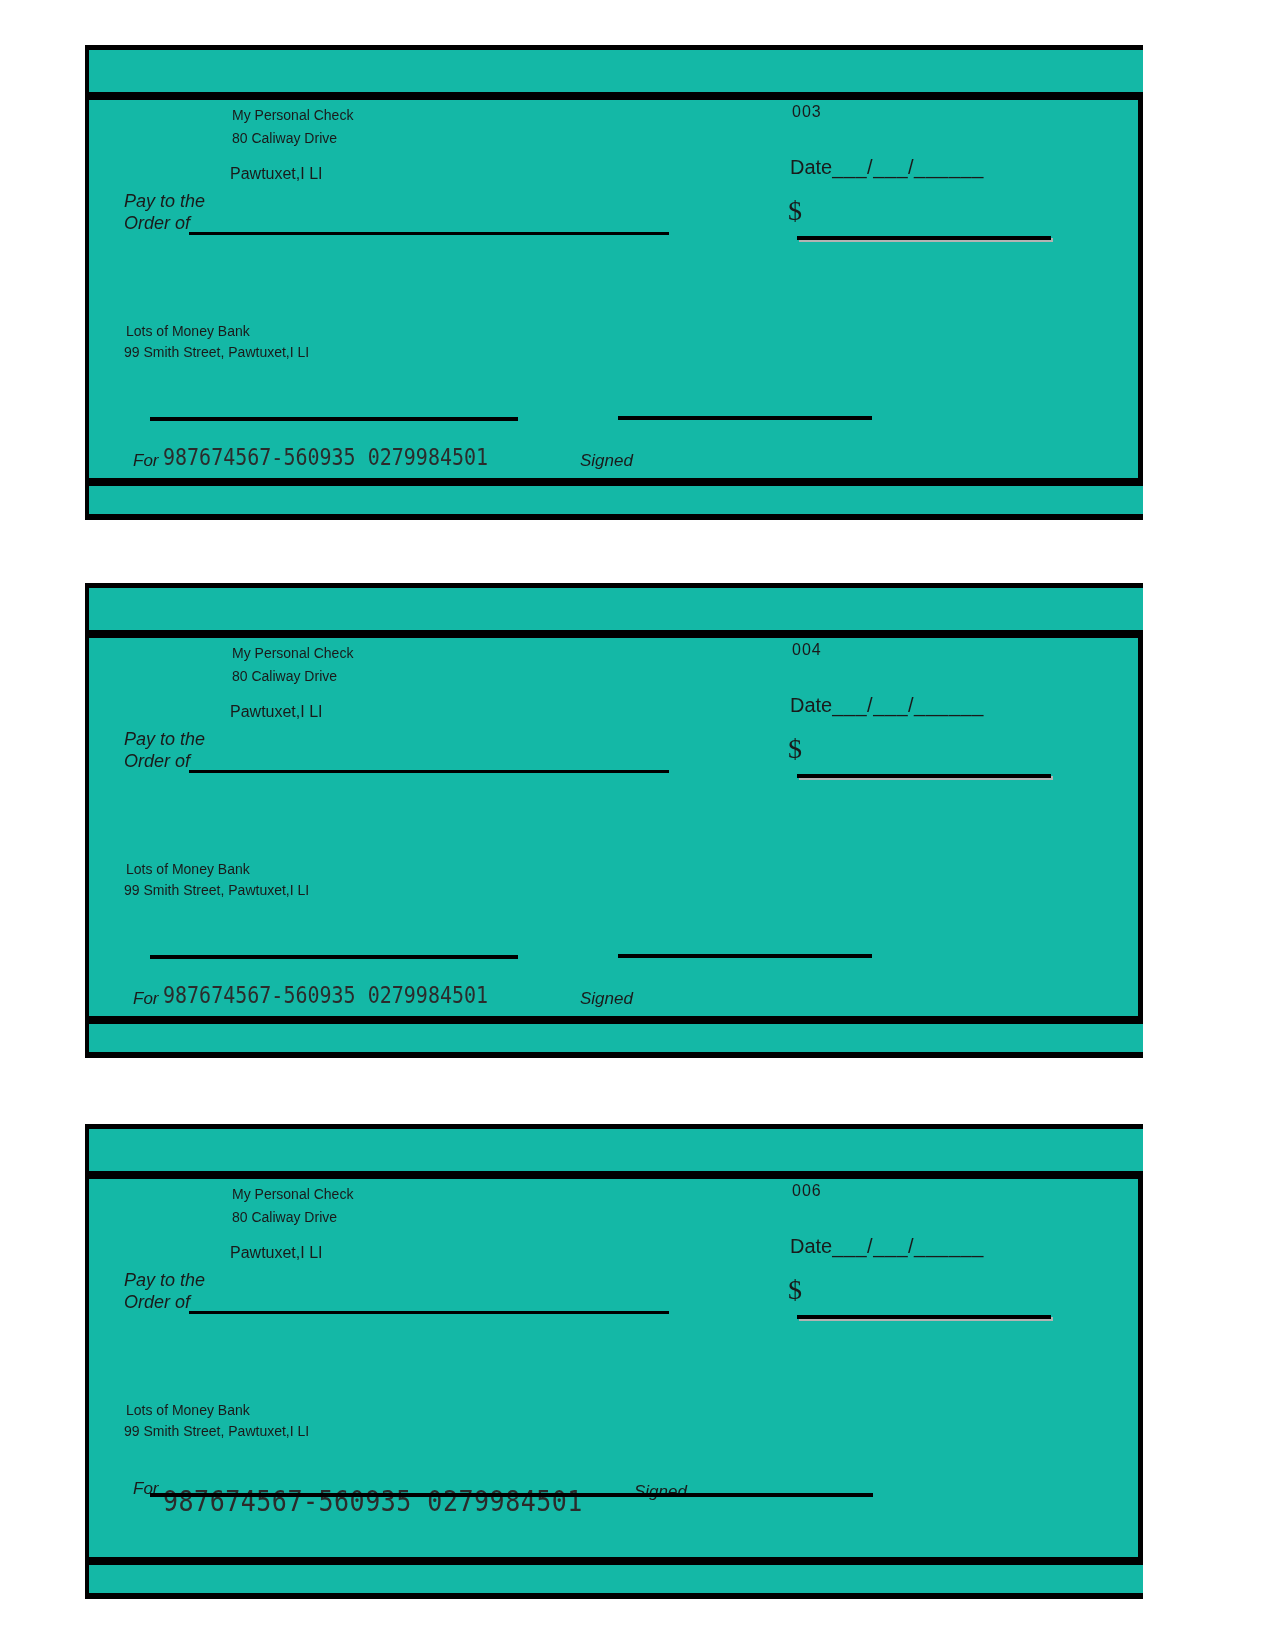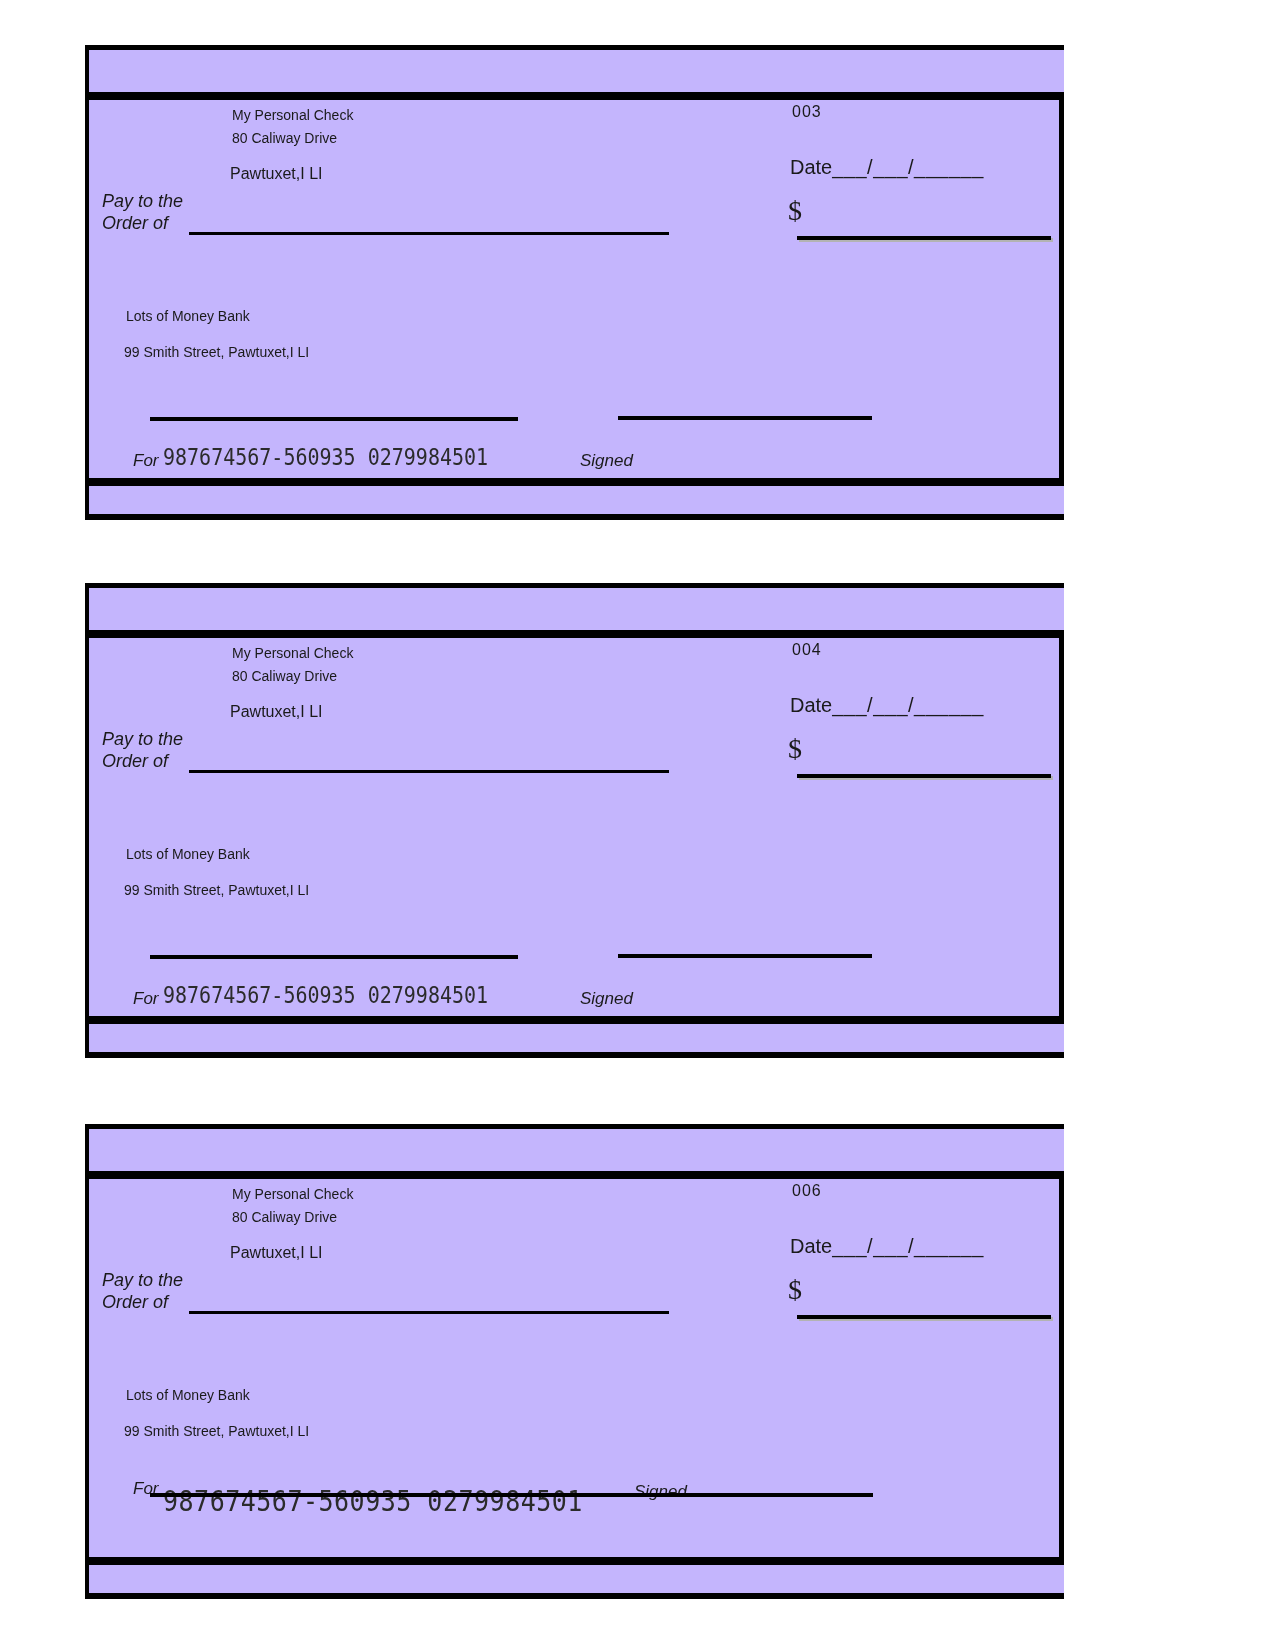--- a/index.html
+++ b/index.html
@@ -12,23 +12,23 @@
     width: 1275px;
     height: 1650px;
     background: #ffffff;
     font-family: "Liberation Sans", sans-serif;
     color: #1a1a1a;
     overflow: hidden;
   }
   .check {
     position: absolute;
     left: 85px;
-    width: 979px;
+    width: 1058px;
     height: 475px;
-    background: #c4b5fd;
+    background: #14b8a6;
   }
   .check--1 { top: 45px; }
   .check--2 { top: 583px; }
   .check--3 { top: 1124px; }
 
   
   .edge, .rule { position: absolute; background: #000; }
   .edge-top    { top: 0; left: 0; width: 100%; height: 5px; }
   .edge-left   { top: 0; left: 0; width: 4px; height: 100%; }
   .edge-right  { right: 0; top: 47px; width: 5px; height: 394px; }
@@ -39,30 +39,30 @@
   .check > .txt { position: absolute; white-space: nowrap; }
 
   .payer-name  { left: 147px; top: 62px;  font-size: 14px; }
   .payer-addr1 { left: 147px; top: 85px;  font-size: 14px; }
   .payer-addr2 { left: 145px; top: 120px; font-size: 16px; }
   .check-number { left: 707px; top: 58px; font-size: 16px; letter-spacing: 1px; }
 
   .date-row { left: 705px; top: 111px; font-size: 20px; }
   .date-blanks { letter-spacing: 0.5px; }
 
-  .pay-to { left: 17px; top: 145px; font-size: 18px; font-style: italic; line-height: 22px; }
+  .pay-to { left: 39px; top: 145px; font-size: 18px; font-style: italic; line-height: 22px; }
   .payee-line { position: absolute; left: 104px; top: 187px; width: 480px; height: 3px; background: #000; }
 
   .dollar { left: 703px; top: 150px; font-size: 28px; font-family: "Liberation Serif", serif; }
   .amount-line {
     position: absolute; left: 712px; top: 191px; width: 254px; height: 4px;
     background: #000; box-shadow: 2px 2px 0 #b3b3b3;
   }
 
-  .bank-name { left: 41px; top: 263px; font-size: 14px; }
+  .bank-name { left: 41px; top: 278px; font-size: 14px; }
   .bank-addr { left: 39px; top: 299px; font-size: 14px; }
 
   .memo-line { position: absolute; left: 65px;  top: 372px; width: 368px; height: 4px; background: #000; }
   .sig-line  { position: absolute; left: 533px; top: 371px; width: 254px; height: 4px; background: #000; }
 
   .for-label    { left: 48px;  top: 406px; font-size: 17px; font-style: italic; }
   .signed-label { left: 470px; top: 406px; font-size: 17px; font-style: italic; margin-left: 25px; }
   .micr {
     left: 78px; top: 398px;
     font-family: "DejaVu Sans Mono", monospace;

